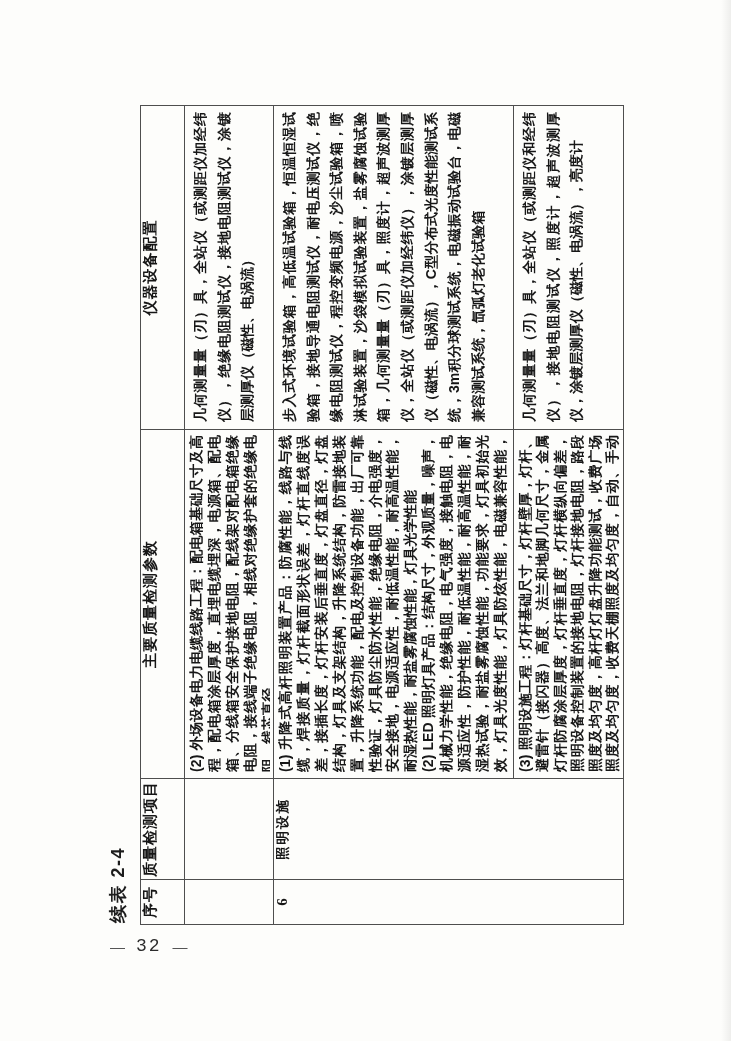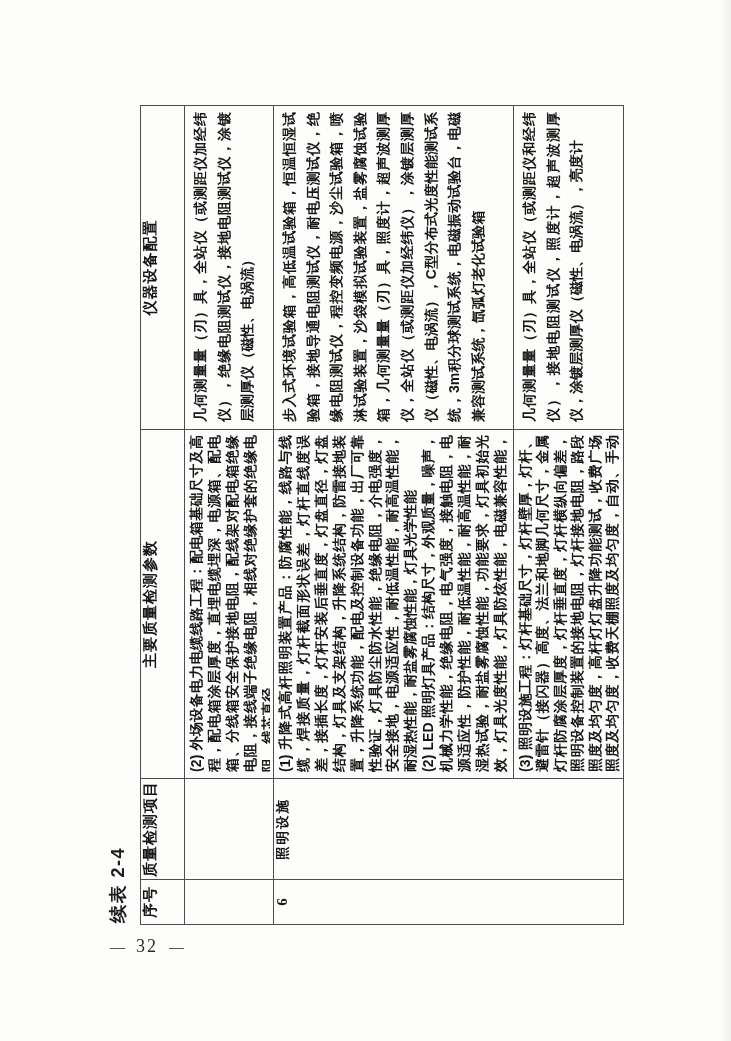--- a/index.html
+++ b/index.html
@@ -56,21 +56,21 @@
   .cb-a{height:82px;}
   .cb-b{height:233px;}
   .cb-c{height:104px;}
   .footer{
     position:absolute;left:110px;top:936px;
     display:flex;align-items:center;gap:11px;
     color:#3a3a3a;
   }
   .footer .dash{font-size:15px;color:#555;}
   .footer .num{
-    font-family:Liberation Serif, serif;font-size:18px;color:#2c2c2c;
+    font-family:Liberation Mono, monospace;font-size:18px;color:#2c2c2c;
     letter-spacing:2px;
   }
 </style>
 </head>
 <body>
 
 <div class="page">
 
   <div class="sheet">
 

